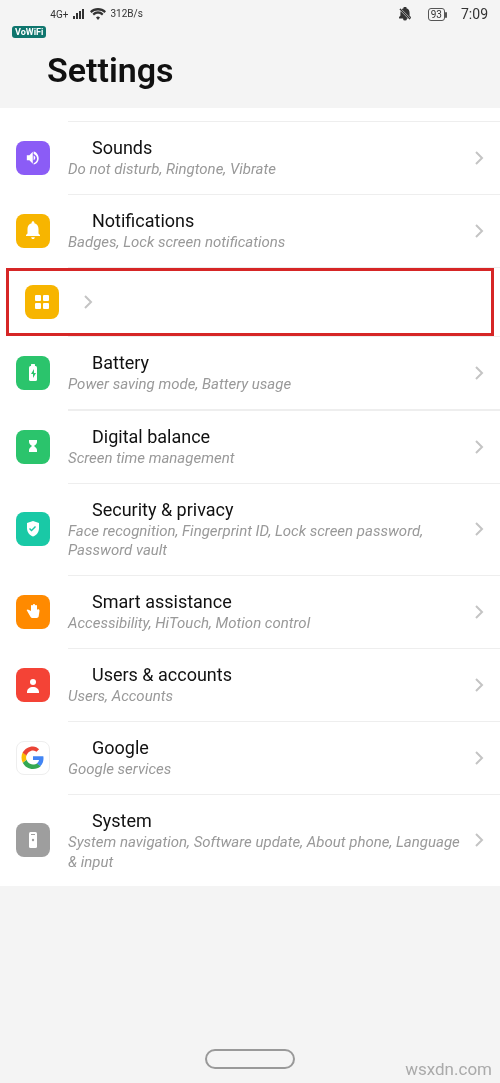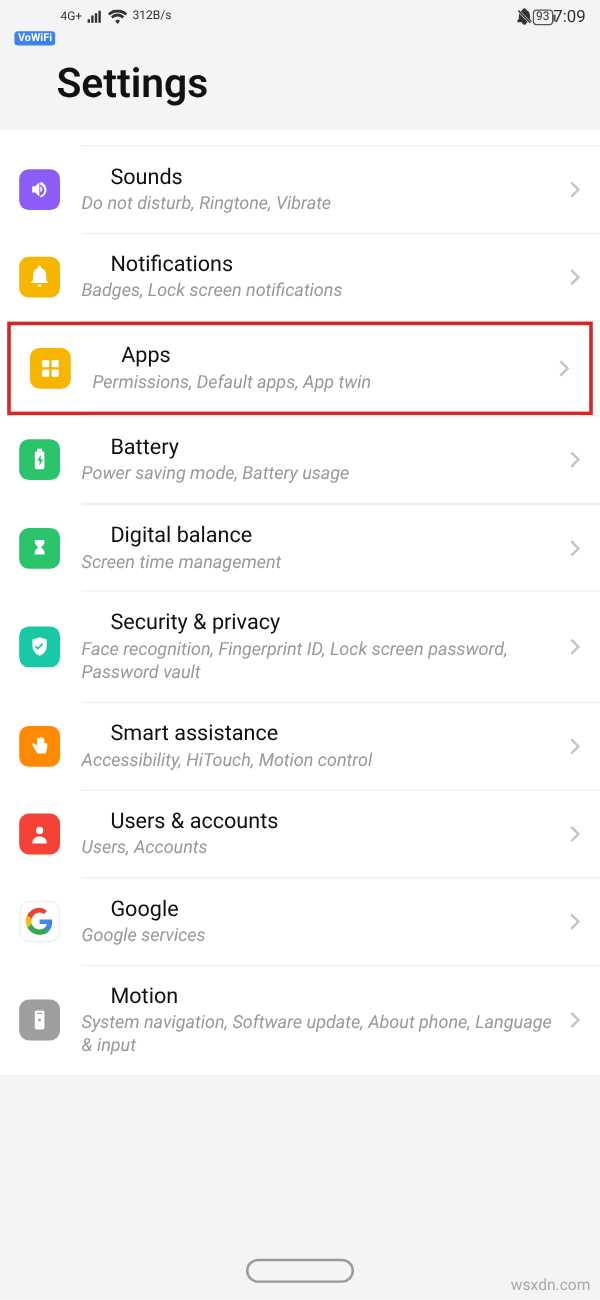--- a/index.html
+++ b/index.html
@@ -14,23 +14,23 @@
     .status-bar {
       height: 28px;
       display: flex;
       justify-content: space-between;
       align-items: center;
       padding: 0 12px;
       font-size: 12px;
       color: #333;
     }
     .status-left { display: flex; align-items: center; gap: 4px; }
-    .status-right { display: flex; align-items: center; gap: 0; }
+    .status-right { display: flex; align-items: center; gap: 16px; }
     .vowifi-badge {
-      background: #3b82f6;
+      background: #0f766e;
       color: #fff;
       padding: 1px 3px;
       border-radius: 3px;
       font-size: 9px;
       font-weight: bold;
       margin-top: 35px;
     }
     .signal-text { font-size: 10px; line-height: 1; }
     .header {
       padding: 22px 20px 18px 20px;
@@ -106,21 +106,21 @@
       transform: translateX(-50%);
       width: 90px;
       height: 20px;
       border: 2px solid #999;
       border-radius: 12px;
     }
     .watermark {
       position: absolute;
       bottom: 4px;
       right: 8px;
-      font-size: 13px;
+      font-size: 17px;
       color: #aaa;
     }
     .ghost-row {
       height: 14px;
       margin-left: 68px;
       border-bottom: 1px solid #eee;
     }
     svg { display: block; }
     .battery-box {
       display:inline-flex;align-items:center;border:1px solid #555;border-radius:3px;padding:0 2px;font-size:10px;position:relative;
@@ -211,24 +211,20 @@
   <div class="highlight-box">
     <div class="row">
       <div class="row-icon icon-yellow">
         <svg width="20" height="20" viewBox="0 0 20 20">
             <rect fill="#fff" x="3" y="3" width="6" height="6" rx="1"></rect>
             <rect fill="#fff" x="11" y="3" width="6" height="6" rx="1"></rect>
             <rect fill="#fff" x="3" y="11" width="6" height="6" rx="1"></rect>
             <rect fill="#fff" x="11" y="11" width="6" height="6" rx="1"></rect>
           </svg>
       </div>
-      <div class="row-body">
-        <div class="row-title">Apps</div>
-        <div class="row-sub">Permissions, Default apps, App twin</div>
-      </div>
       <span class="chevron">
           <svg width="10" height="16" viewBox="0 0 10 16">
             <path fill="none" stroke="currentColor" stroke-width="2" d="M2 2l6 6-6 6"></path>
           </svg>
         </span>
     </div>
   </div>
   <div class="divider"></div>
 
   <div class="row">
@@ -350,21 +346,21 @@
 
   <div class="row">
     <div class="row-icon icon-gray">
       <svg width="20" height="20" viewBox="0 0 20 20">
           <rect fill="#fff" x="6" y="2" width="8" height="16" rx="1.5"></rect>
           <circle fill="#9e9e9e" cx="10" cy="10" r="1.2"></circle>
           <rect fill="#9e9e9e" x="8" y="4" width="4" height="1"></rect>
         </svg>
     </div>
     <div class="row-body">
-      <div class="row-title">Motion</div>
+      <div class="row-title">System</div>
       <div class="row-sub">System navigation, Software update, About phone, Language &amp; input</div>
     </div>
     <span class="chevron">
         <svg width="10" height="16" viewBox="0 0 10 16">
           <path fill="none" stroke="currentColor" stroke-width="2" d="M2 2l6 6-6 6"></path>
         </svg>
       </span>
   </div>
 
 </div>

